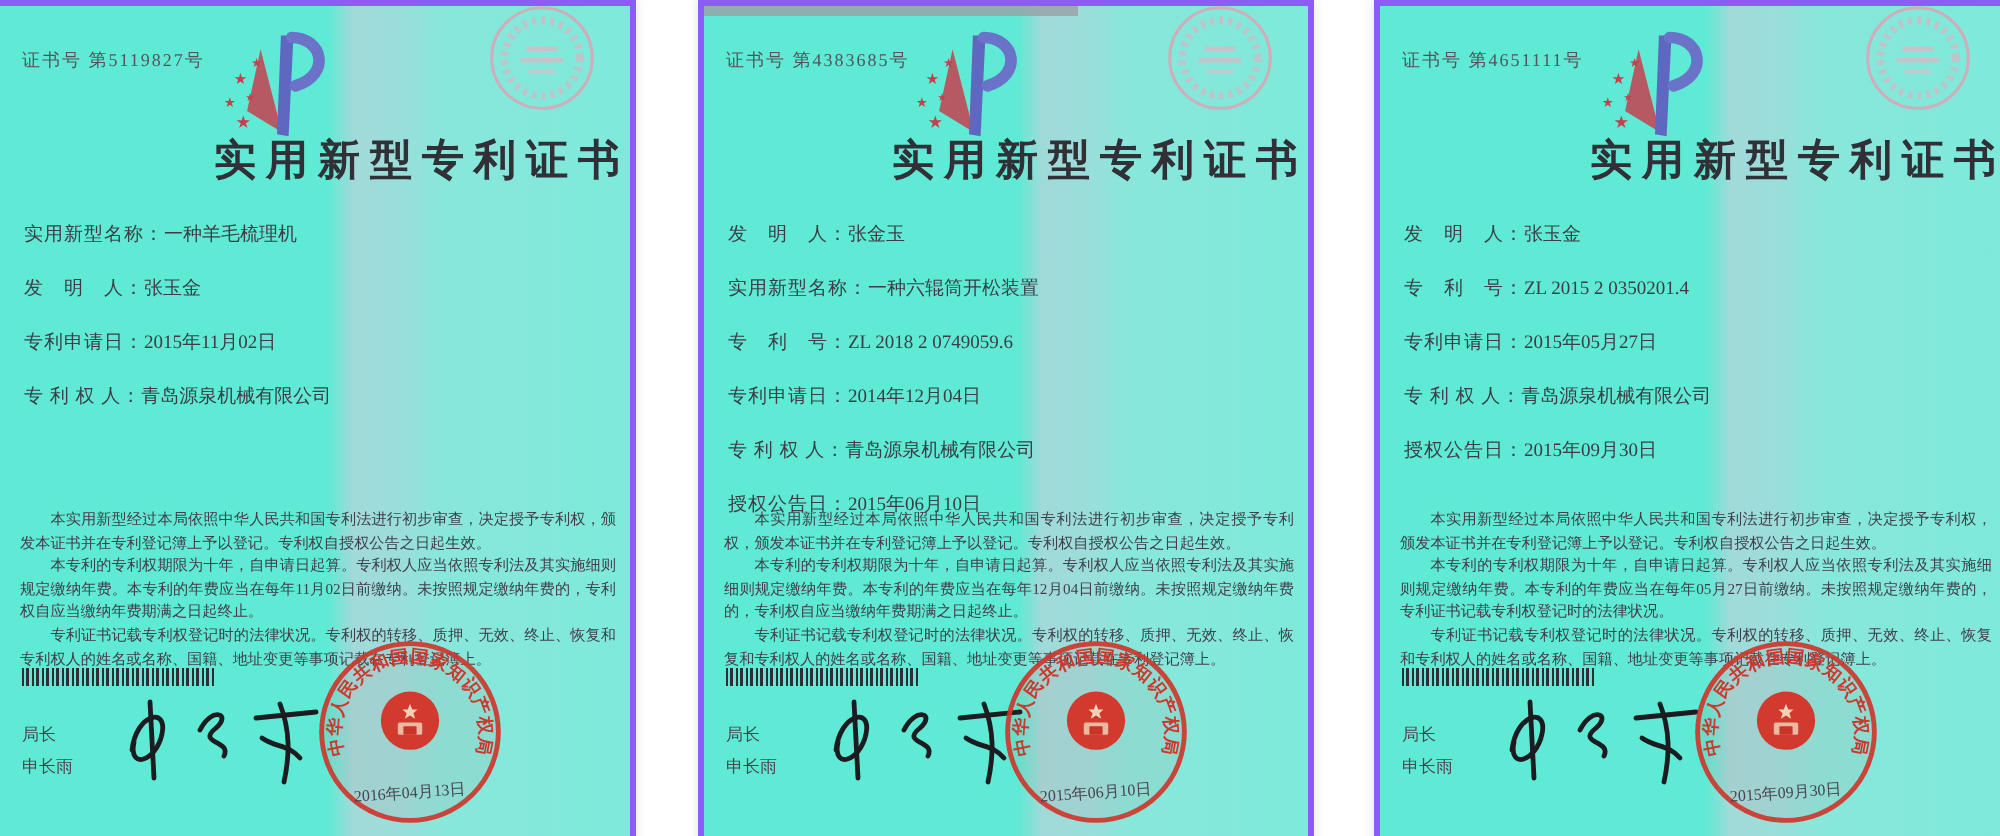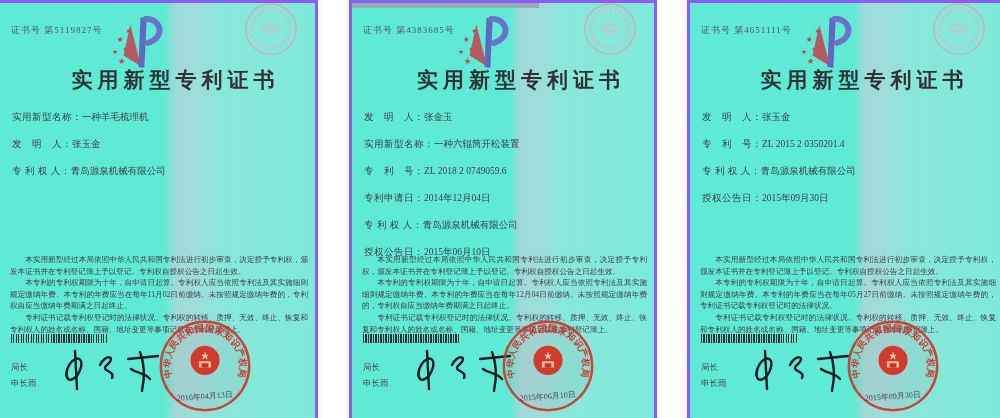--- a/index.html
+++ b/index.html
@@ -10,21 +10,21 @@
   #cert0{left:0;width:315px;border-left:none;}
   #cert1{left:349px;width:302px;}
   #cert2{left:687px;width:313px;border-right:none;}
   .tint{position:absolute;top:0;bottom:0;left:0;right:0;pointer-events:none;
         background:linear-gradient(90deg, rgba(244,205,228,0) 52%, rgba(242,198,224,.45) 56%,
         rgba(243,205,228,.40) 64%, rgba(247,222,238,.28) 70%, rgba(250,233,244,.20) 100%);}
   .scan-strip{position:absolute;top:0;left:0;width:62%;height:5px;background:#99a0a6;opacity:.8;}
   .cert-no{position:absolute;top:21px;left:11px;font-size:9px;letter-spacing:1px;color:#54545c;white-space:nowrap;}
   .logo{position:absolute;top:9px;left:calc(44% - 29px);width:58px;height:58px;}
   .corner-seal{position:absolute;top:-3px;right:15px;width:58px;height:58px;opacity:.85;}
-  .title{position:absolute;top:63px;left:0;right:0;text-align:center;font-size:21px;font-weight:bold;
+  .title{position:absolute;top:63px;left:0;right:0;text-align:right;font-size:21px;font-weight:bold;
          letter-spacing:5px;color:#303036;white-space:nowrap;padding-left:36px;}
   .fields{position:absolute;top:108px;left:12px;right:8px;}
   .field{height:13px;margin-bottom:14px;font-size:9.5px;white-space:nowrap;color:#3d3d46;}
   .flabel{letter-spacing:.5px;}
   .body{position:absolute;top:251px;left:10px;right:7px;}
   .body p{margin:0;font-size:7.6px;line-height:11.6px;text-align:justify;text-indent:2em;color:#40404a;}
   .barcode{position:absolute;left:11px;top:331px;width:96px;height:9px;
            background:repeating-linear-gradient(90deg,#2e2e33 0 1px,transparent 1px 2px,#2e2e33 2px 3.5px,transparent 3.5px 5px);}
   .director{position:absolute;left:11px;top:356px;font-size:8.5px;line-height:16px;color:#48484f;}
   .signature{position:absolute;left:58px;top:342px;width:120px;height:52px;}
@@ -53,20 +53,21 @@
     <circle cx="30" cy="30" r="26" fill="none" stroke="#dca4b4" stroke-width="1.6"></circle>
     <circle cx="30" cy="30" r="19.5" fill="none" stroke="#dfb0bf" stroke-width="4" stroke-dasharray="2.2 2.6" opacity="0.75"></circle>
     <rect x="22" y="24" width="16" height="2.4" fill="#e2b3c1" opacity="0.8"></rect>
     <rect x="19" y="30" width="22" height="2.4" fill="#e2b3c1" opacity="0.8"></rect>
     <rect x="23" y="36" width="14" height="2.2" fill="#e6bcc9" opacity="0.7"></rect>
   </svg>
   <div class="title">实用新型专利证书</div>
   <div class="fields">
     <div class="field"><span class="flabel">实用新型名称：</span><span>一种羊毛梳理机</span></div>
     <div class="field"><span class="flabel">发　明　人：</span><span>张玉金</span></div>
+    <div class="field"><span class="flabel">专利申请日：</span><span>2015年11月02日</span></div>
     <div class="field"><span class="flabel">专 利 权 人：</span><span>青岛源泉机械有限公司</span></div>
   </div>
   <div class="body">
     <p>本实用新型经过本局依照中华人民共和国专利法进行初步审查，决定授予专利权，颁发本证书并在专利登记簿上予以登记。专利权自授权公告之日起生效。</p>
     <p>本专利的专利权期限为十年，自申请日起算。专利权人应当依照专利法及其实施细则规定缴纳年费。本专利的年费应当在每年11月02日前缴纳。未按照规定缴纳年费的，专利权自应当缴纳年费期满之日起终止。</p>
     <p>专利证书记载专利权登记时的法律状况。专利权的转移、质押、无效、终止、恢复和专利权人的姓名或名称、国籍、地址变更等事项记载在专利登记簿上。</p>
   </div>
   <div class="barcode"></div>
   <div class="director">
     <div>局长</div>
@@ -181,20 +182,21 @@
     <circle cx="30" cy="30" r="26" fill="none" stroke="#dca4b4" stroke-width="1.6"></circle>
     <circle cx="30" cy="30" r="19.5" fill="none" stroke="#dfb0bf" stroke-width="4" stroke-dasharray="2.2 2.6" opacity="0.75"></circle>
     <rect x="22" y="24" width="16" height="2.4" fill="#e2b3c1" opacity="0.8"></rect>
     <rect x="19" y="30" width="22" height="2.4" fill="#e2b3c1" opacity="0.8"></rect>
     <rect x="23" y="36" width="14" height="2.2" fill="#e6bcc9" opacity="0.7"></rect>
   </svg>
   <div class="title">实用新型专利证书</div>
   <div class="fields">
     <div class="field"><span class="flabel">发　明　人：</span><span>张玉金</span></div>
     <div class="field"><span class="flabel">专　利　号：</span><span>ZL 2015 2 0350201.4</span></div>
+    <div class="field"><span class="flabel">专利申请日：</span><span>2015年05月27日</span></div>
     <div class="field"><span class="flabel">专 利 权 人：</span><span>青岛源泉机械有限公司</span></div>
     <div class="field"><span class="flabel">授权公告日：</span><span>2015年09月30日</span></div>
   </div>
   <div class="body">
     <p>本实用新型经过本局依照中华人民共和国专利法进行初步审查，决定授予专利权，颁发本证书并在专利登记簿上予以登记。专利权自授权公告之日起生效。</p>
     <p>本专利的专利权期限为十年，自申请日起算。专利权人应当依照专利法及其实施细则规定缴纳年费。本专利的年费应当在每年05月27日前缴纳。未按照规定缴纳年费的，专利证书记载专利权登记时的法律状况。</p>
     <p>专利证书记载专利权登记时的法律状况。专利权的转移、质押、无效、终止、恢复和专利权人的姓名或名称、国籍、地址变更等事项记载在专利登记簿上。</p>
   </div>
   <div class="barcode"></div>
   <div class="director">

